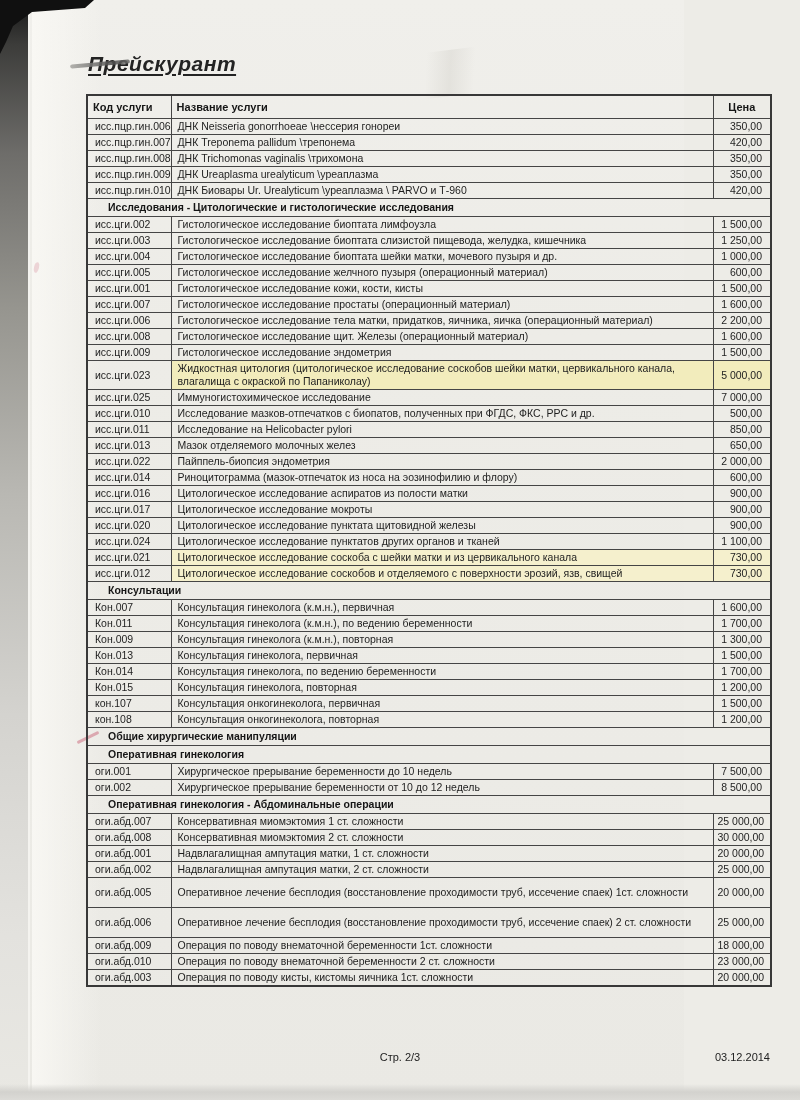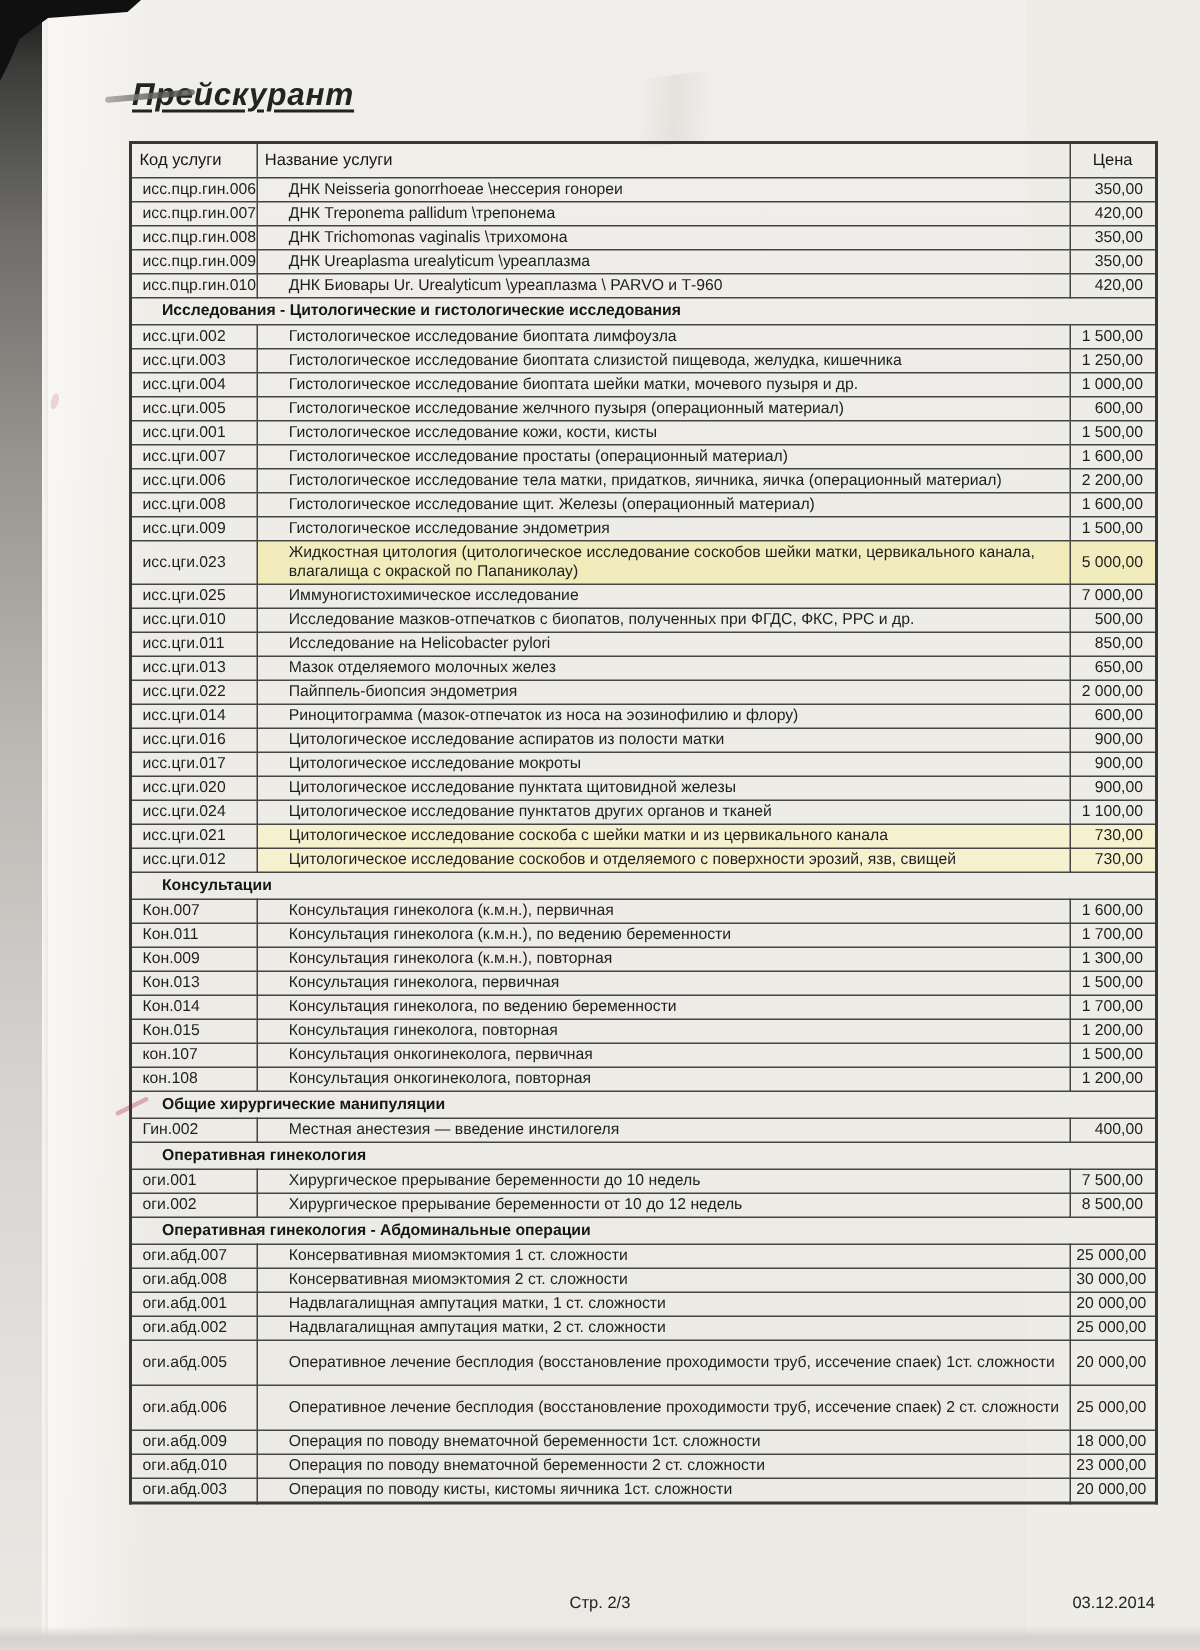--- a/index.html
+++ b/index.html
@@ -65,34 +65,34 @@
     text-decoration:underline;
     text-decoration-thickness:2px;
     text-underline-offset:3px;
   }
   
   .table-wrap{position:absolute;left:86px;top:94px;width:684px;}
   table{width:100%;border-collapse:collapse;table-layout:fixed;
     border:2px solid #383838;background:transparent;}
   th,td{border:1px solid var(--border);vertical-align:middle;
     overflow:hidden;white-space:normal;}
-  th{font-size:11px;line-height:14px;font-weight:normal;text-align:left;
+  th{font-size:11px;line-height:14px;font-weight:bold;text-align:left;
     padding:4px 5px;color:#161616;}
   th.col-price{text-align:center;}
   td{font-size:10.5px;line-height:13px;padding:1px 4px;color:var(--ink);}
   td.code{padding-left:7px;}
-  td.name{padding-left:21px;}
+  td.name{padding-left:6px;}
   td.price{text-align:right;padding-right:8px;white-space:nowrap;}
   tr.section td{font-weight:bold;padding:2px 20px;color:#161616;}
   tr.tall td{padding-top:8px;padding-bottom:8px;}
   tr.hl-strong td.name,tr.hl-strong td.price{background:var(--hl-strong);}
   tr.hl-light td.name,tr.hl-light td.price{background:var(--hl-light);}
   
   .footer{position:absolute;left:30px;top:1051px;width:740px;height:16px;
-    font-size:11px;color:#222;margin-top:12px;}
+    font-size:11px;color:#222;}
   .page-number{position:absolute;left:0;width:100%;text-align:center;}
   .doc-date{position:absolute;right:0;top:0;}
 </style>
 </head>
 <body>
 
 <div class="sheet">
 
   <div class="paper-curl"></div>
   <div class="crease-top"></div>
@@ -297,25 +297,20 @@
             <td class="price">1 500,00</td>
           </tr>
           <tr>
             <td class="code">кон.108</td>
             <td class="name">Консультация онкогинеколога, повторная</td>
             <td class="price">1 200,00</td>
           </tr>
           <tr class="section">
             <td colspan="3">Общие хирургические манипуляции</td>
           </tr>
-          <tr>
-            <td class="code">Гин.002</td>
-            <td class="name">Местная анестезия — введение инстилогеля</td>
-            <td class="price">400,00</td>
-          </tr>
           <tr class="section">
             <td colspan="3">Оперативная гинекология</td>
           </tr>
           <tr>
             <td class="code">оги.001</td>
             <td class="name">Хирургическое прерывание беременности до 10 недель</td>
             <td class="price">7 500,00</td>
           </tr>
           <tr>
             <td class="code">оги.002</td>

